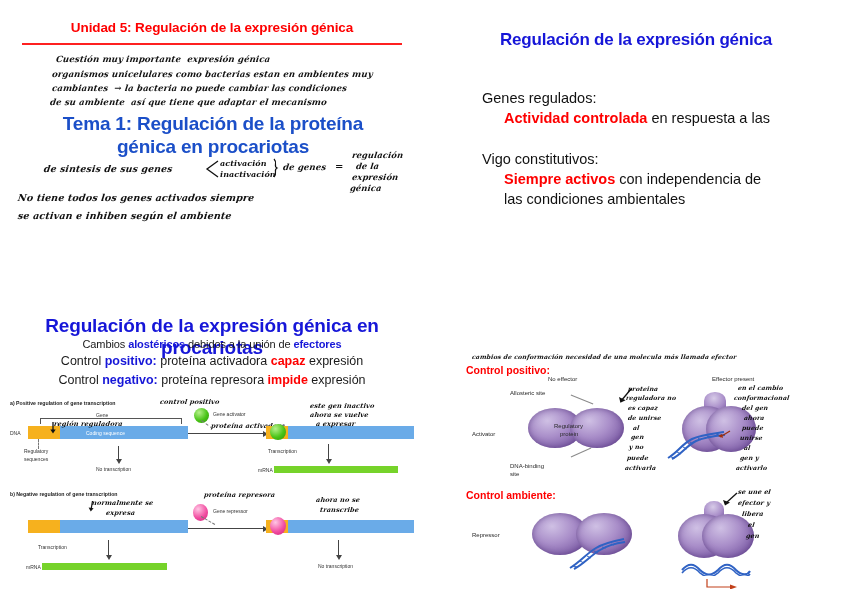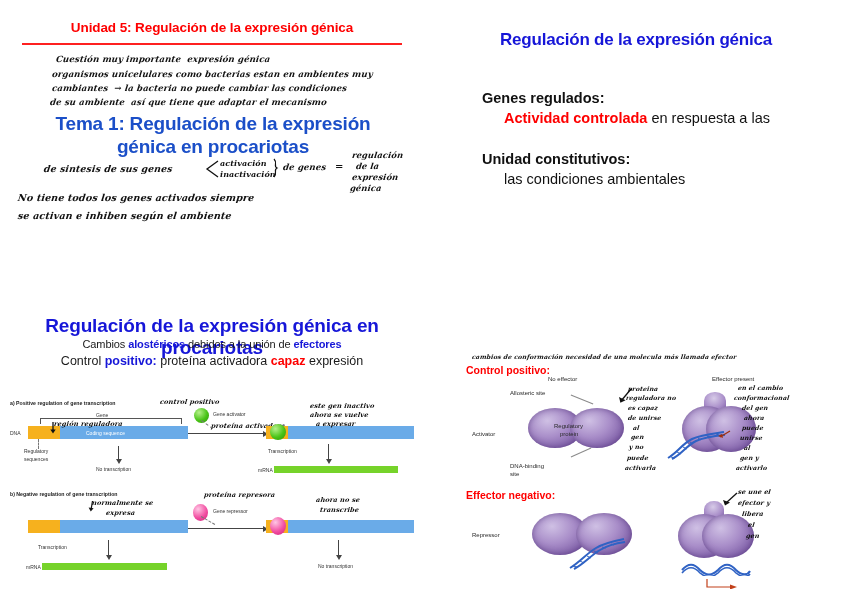--- a/index.html
+++ b/index.html
@@ -18,21 +18,21 @@
   .unit-rule{position:absolute;left:22px;top:43px;width:380px;height:2px;background:#fe2020;}
   .tema-title{position:absolute;left:28px;top:112px;width:370px;text-align:center;
     color:#1b4fc8;font-weight:bold;font-size:19px;line-height:23px;letter-spacing:-0.2px;}
   .footer{position:absolute;left:0;top:272px;width:424px;text-align:center;
     color:#c9c9c9;font-size:7.5px;letter-spacing:0.1px;}
 
   .tr-title{position:absolute;left:0;top:30px;width:424px;text-align:center;
     color:#1616d8;font-weight:bold;font-size:17px;letter-spacing:-0.2px;}
   .tr-body{position:absolute;left:58px;top:88px;width:340px;color:#111;
     font-size:14.5px;line-height:20px;}
-  .tr-body .hdr{font-weight:bold;}
+  .tr-body .hdr{font-weight:normal;}
   .tr-body .red{color:#fe0000;font-weight:bold;}
   .tr-body .blk2{margin-top:21px;}
   .tr-body .ind{margin-left:22px;}
 
   .bl-title{position:absolute;left:0;top:315px;width:424px;text-align:center;
     color:#1616d8;font-weight:bold;font-size:19px;letter-spacing:-0.15px;}
   .bl-lines{position:absolute;left:0;top:352px;width:424px;text-align:center;
     color:#1a1a1a;font-size:12.5px;line-height:18.5px;}
   .bl-lines b.blue{color:#1616d8;}
   .bl-lines b.red{color:#fe0000;}
@@ -88,21 +88,21 @@
   <div class="slide s-tl">
     <div class="unit-title">Unidad 5: Regulación de la expresión génica</div>
     <div class="unit-rule"></div>
 
     <div class="hw sk" style="left:56px;top:54px;font-size:8.6px;">Cuestión muy importante  expresión génica</div>
     <div class="hw sk" style="left:52px;top:69px;font-size:8.6px;">organismos unicelulares como bacterias estan en ambientes muy</div>
     <div class="hw sk" style="left:52px;top:83px;font-size:8.6px;">cambiantes  → la bacteria no puede cambiar las condiciones</div>
     <div class="hw sk" style="left:50px;top:97px;font-size:8.6px;">de su ambiente  así que tiene que adaptar el mecanismo</div>
 
     <div class="tema-title">
-      <span>Tema 1: Regulación de la expresión</span><br>
+      <span>Tema 1: Regulación de la proteína</span><br>
       <span>génica en procariotas</span>
     </div>
 
     <div class="hw sk" style="left:44px;top:163px;font-size:9.4px;">de sintesis de sus genes</div>
     <div style="position:absolute;left:205px;top:160px;width:14px;height:18px;">
       <svg width="14" height="18" viewBox="0 0 14 18">
           <path d="M13 1 L2 9 L13 17" fill="none" stroke="#111" stroke-width="1.3"></path>
         </svg>
     </div>
     <div class="hw" style="left:220px;top:158px;font-size:8px;">activación</div>
@@ -125,31 +125,37 @@
   </div>
 
   <div class="slide s-tr">
     <div class="tr-title">Regulación de la expresión génica</div>
 
     <div class="tr-body">
       <div class="hdr">Genes regulados:</div>
       <div class="ind">
         <span class="red">Actividad controlada</span><span> en respuesta a las</span>
       </div>
-      <div class="hdr blk2">Unidad constitutivos:</div>
+      <div class="hdr blk2">Vigo constitutivos:</div>
+      <div class="ind">
+        <span class="red">Siempre activos</span><span> con independencia de</span>
+      </div>
       <div class="ind">las condiciones ambientales</div>
     </div>
 
   </div>
 
   <div class="slide s-bl"></div>
   <div class="bl-title">Regulación de la expresión génica en procariotas</div>
   <div class="bl-lines">
     <div>
       <span>Control </span><b class="blue">positivo:</b><span> proteína activadora </span><b class="red">capaz</b><span> expresión</span>
+    </div>
+    <div>
+      <span>Control </span><b class="blue">negativo:</b><span> proteína represora </span><b class="red">impide</b><span> expresión</span>
     </div>
   </div>
 
   <div class="dg">
 
     <div class="cap" style="left:2px;top:2px;">a) Positive regulation of gene transcription</div>
     <div class="hw sk" style="left:152px;top:0px;font-size:6.6px;">control positivo</div>
 
     <div class="brk" style="left:32px;top:20px;width:140px;"></div>
     <div class="lbl" style="left:88px;top:14px;">Gene</div>
@@ -237,21 +243,21 @@
     <div class="ar-v" style="left:330px;top:142px;height:16px;"></div>
     <div class="lbl" style="left:310px;top:165px;">No transcription</div>
   </div>
 
   <div class="slide s-br"></div>
   <div class="br-title">
     <span>Cambios </span><b>alostéricos</b><span> debidos a la unión de </span><b>efectores</b>
   </div>
   <div class="hw sk" style="left:472px;top:353px;font-size:6.2px;">cambios de conformación necesidad de una molecula más llamada efector</div>
   <div class="br-ctrl" style="left:466px;top:364px;">Control positivo:</div>
-  <div class="br-ctrl" style="left:466px;top:489px;">Effector negativo:</div>
+  <div class="br-ctrl" style="left:466px;top:489px;">Control ambiente:</div>
 
   <div class="pr">
     <div class="lbl" style="left:78px;top:8px;">No effector</div>
     <div class="lbl" style="left:242px;top:8px;">Effector present</div>
     <div class="lbl" style="left:40px;top:22px;">Allosteric site</div>
     <div class="lead" style="left:100px;top:31px;width:24px;transform:rotate(22deg);"></div>
 
     <div class="lbl" style="left:2px;top:63px;">Activator</div>
 
     <div class="prot" style="left:58px;top:40px;width:54px;height:40px;"></div>

